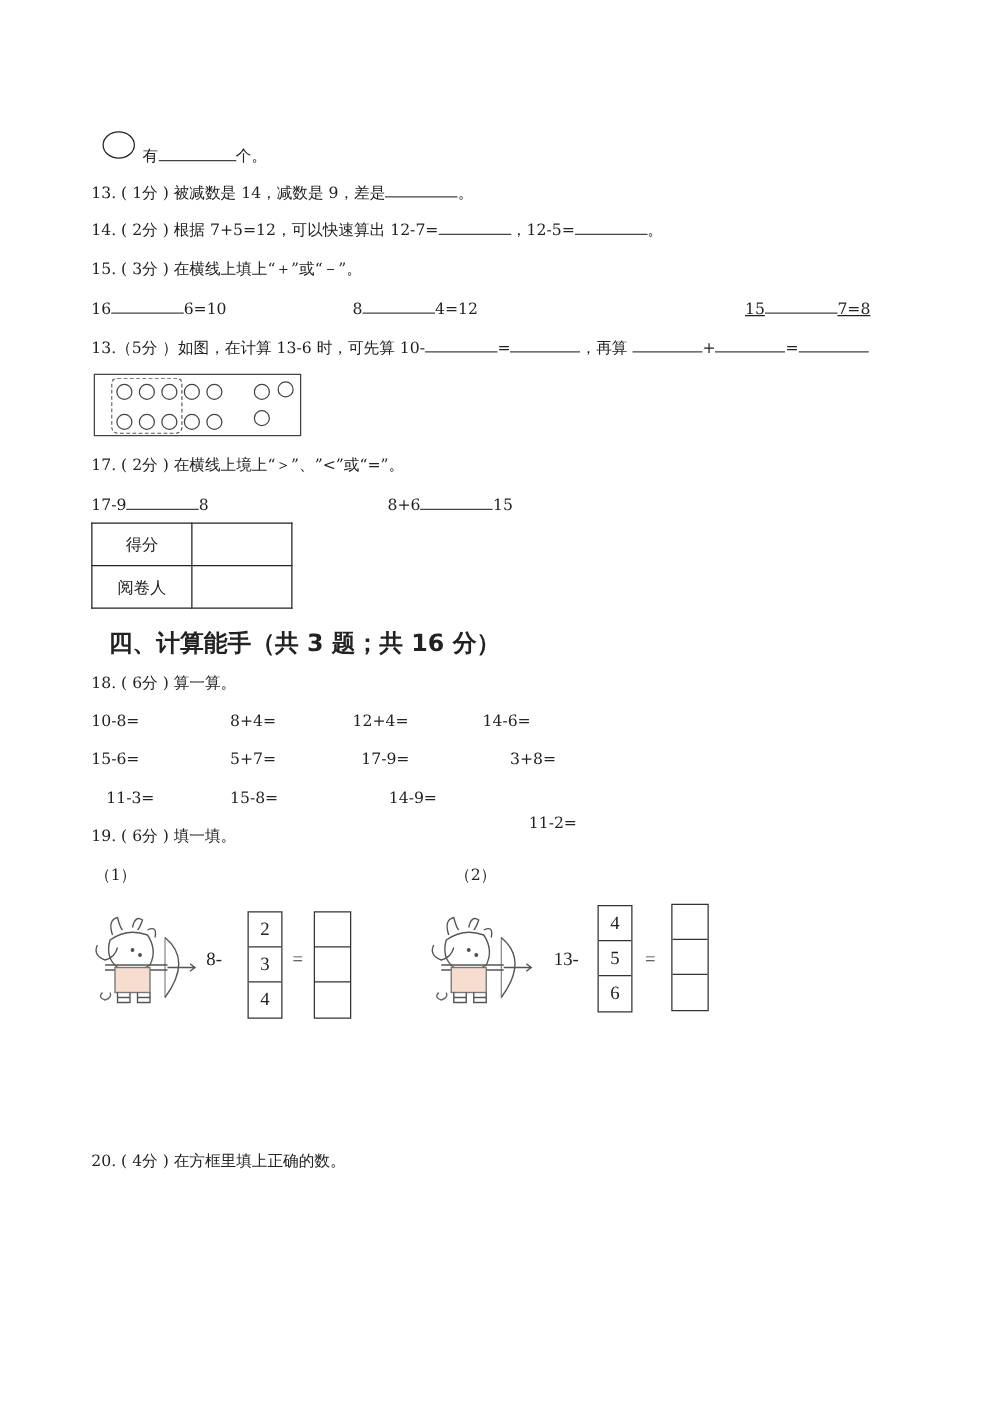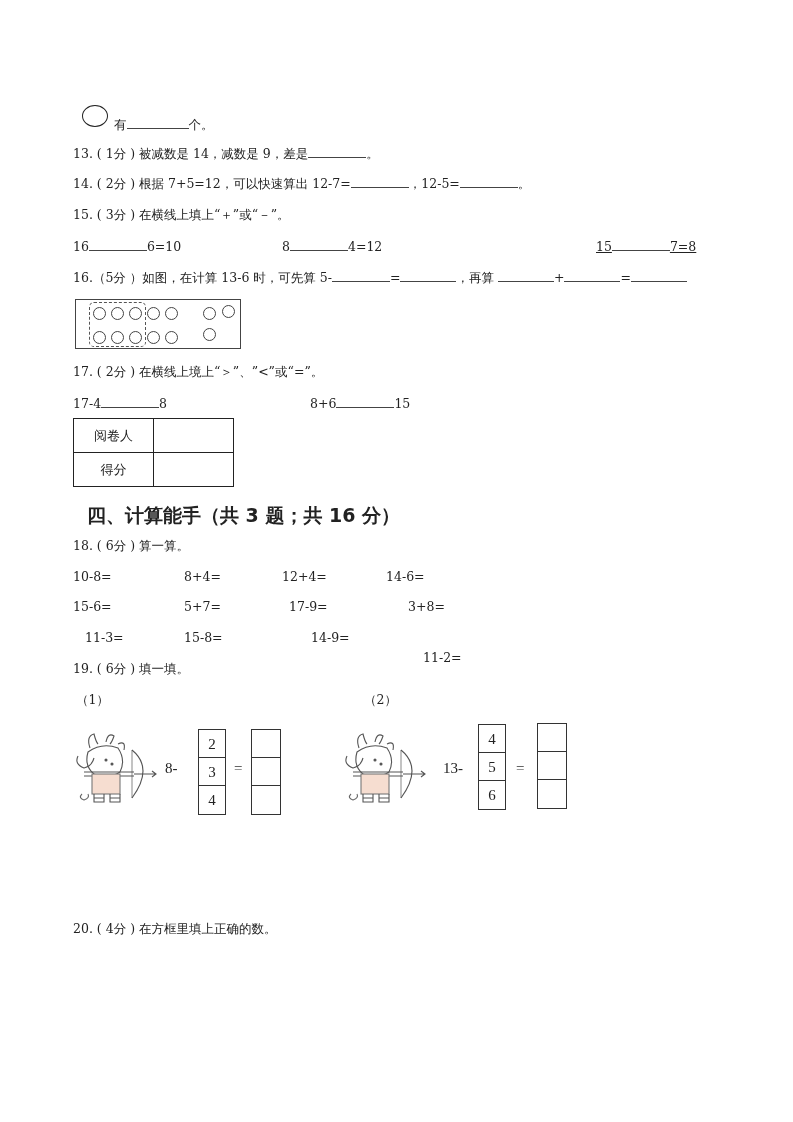--- a/index.html
+++ b/index.html
@@ -47,21 +47,21 @@
   <span>16</span><span class="blank b60"></span><span>6=10</span>
 </div>
 <div class="abs" style="left:282px; top:239px;">
   <span>8</span><span class="blank b60"></span><span>4=12</span>
 </div>
 <div class="abs" style="left:596px; top:239px;text-decoration:underline;">
   <span>15</span><span class="blank b60"></span><span>7=8</span>
 </div>
 
 <div class="abs" style="left:73px; top:270px;">
-  <span>16.（5分 ）如图，在计算 13-6 时，可先算 5-</span><span class="blank" style="width:58px"></span><span>=</span><span class="blank" style="width:56px"></span><span>，再算</span>
+  <span>13.（5分 ）如图，在计算 13-6 时，可先算 10-</span><span class="blank" style="width:58px"></span><span>=</span><span class="blank" style="width:56px"></span><span>，再算</span>
   <span class="blank" style="width:56px"></span><span>+</span><span class="blank" style="width:56px"></span><span>=</span><span class="blank" style="width:56px"></span>
 </div>
 
 <div class="dotbox"></div>
 <div class="dashsel"></div>
 <div class="dot" style="left:93px; top:307px;"></div>
 <div class="dot" style="left:111px; top:307px;"></div>
 <div class="dot" style="left:129px; top:307px;"></div>
 <div class="dot" style="left:147px; top:307px;"></div>
 <div class="dot" style="left:165px; top:307px;"></div>
@@ -69,34 +69,34 @@
 <div class="dot" style="left:111px; top:331px;"></div>
 <div class="dot" style="left:129px; top:331px;"></div>
 <div class="dot" style="left:147px; top:331px;"></div>
 <div class="dot" style="left:165px; top:331px;"></div>
 <div class="dot" style="left:203px; top:307px;"></div>
 <div class="dot" style="left:222px; top:305px;"></div>
 <div class="dot" style="left:203px; top:328px;"></div>
 
 <div class="abs" style="left:73px; top:364px;">17. ( 2分 ) 在横线上境上“＞”、”&lt;”或“=”。</div>
 <div class="abs" style="left:73px; top:396px;">
-  <span>17-4</span><span class="blank b60"></span><span>8</span>
+  <span>17-9</span><span class="blank b60"></span><span>8</span>
 </div>
 <div class="abs" style="left:310px; top:396px;">
   <span>8+6</span><span class="blank b60"></span><span>15</span>
 </div>
 
 <table class="score">
   <tbody>
       <tr>
-    <td class="lbl">阅卷人</td>
+    <td class="lbl">得分</td>
     <td class="val"></td>
   </tr>
   <tr>
-    <td class="lbl">得分</td>
+    <td class="lbl">阅卷人</td>
     <td class="val"></td>
   </tr>
 </tbody>
   </table>
 
 <div class="abs bold" style="left:87px; top:507px; font-size:19px;">四、计算能手（共 3 题；共 16 分）</div>
 
 <div class="abs" style="left:73px; top:538px;">18. ( 6分 ) 算一算。</div>
 <div class="abs" style="left:73px; top:569px;">10-8=</div>
 <div class="abs" style="left:184px; top:569px;">8+4=</div>

